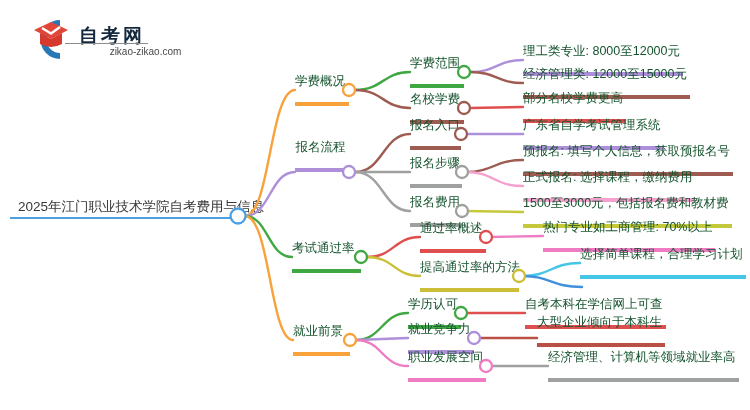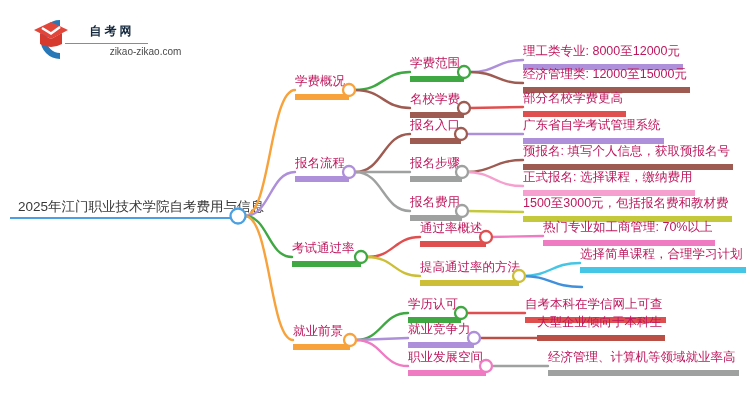--- a/index.html
+++ b/index.html
@@ -3,32 +3,32 @@
 <meta charset="utf-8">
 <style>
   html,body{margin:0;padding:0;}
   body{
     width:750px;height:410px;position:relative;background:#ffffff;overflow:hidden;
     font-family:"Liberation Sans","DejaVu Sans",sans-serif;
   }
   .stage{position:absolute;left:0;top:0;width:750px;height:410px;}
   .node{
     position:absolute;z-index:1;white-space:nowrap;
-    font-size:12.5px;line-height:16px;color:#be185d;
-    padding:0 3px 5px 0;border-bottom:6px solid #737373;
+    font-size:12.5px;line-height:16px;color:#14532d;
+    padding:0 3px 13px 0;border-bottom:4px solid #737373;
   }
   .node-root{
     font-size:13.5px;line-height:19px;color:#383838;
     padding:0 2px 1px 8px;border-bottom-width:2.5px;
   }
   #connectors{position:absolute;left:0;top:0;z-index:2;pointer-events:none;}
   .logo{position:absolute;left:30px;top:16px;z-index:3;}
   .logo-title{
     position:absolute;left:46px;top:7px;width:72px;text-align:center;
-    font-size:12px;font-weight:bold;color:#15293e;letter-spacing:3px;
+    font-size:19px;font-weight:bold;color:#15293e;letter-spacing:3px;
   }
   .logo-rule{position:absolute;left:35px;top:27px;width:83px;height:1px;background:#8c8c8c;}
   .logo-domain{
     position:absolute;left:35px;top:30px;width:83px;text-align:center;
     font-size:10px;color:#4a4a4a;margin-left:39px;
   }
 </style>
 </head>
 <body>
 
@@ -42,21 +42,21 @@
       <path d="M 12 12 L 21 17.5 L 30 11" fill="none" stroke="#ffffff" stroke-width="2.4"></path>
     </svg>
     <div class="logo-title">自考网</div>
     <div class="logo-rule"></div>
     <div class="logo-domain">zikao-zikao.com</div>
   </div>
 
   <div class="node node-root" style="left: 10px; top: 197px; width: 225px; border-bottom-color: rgb(75, 160, 227);">2025年江门职业技术学院自考费用与信息</div>
 
   <div class="node" style="left: 295px; top: 73px; width: 51px; border-bottom-color: rgb(248, 162, 60);">学费概况</div>
-  <div class="node" style="left: 295px; top: 155px; width: 51px; border-bottom-color: rgb(174, 143, 217);">报名流程</div>
+  <div class="node" style="left: 295px; top: 139px; width: 51px; border-bottom-color: rgb(174, 143, 217); text-align: center;">报名流程</div>
   <div class="node" style="left: 292px; top: 240px; width: 66px; border-bottom-color: rgb(63, 168, 67);">考试通过率</div>
   <div class="node" style="left: 293px; top: 323px; width: 54px; border-bottom-color: rgb(248, 162, 60);">就业前景</div>
 
   <div class="node" style="left: 410px; top: 55px; width: 51px; border-bottom-color: rgb(63, 168, 67);">学费范围</div>
   <div class="node" style="left: 410px; top: 91px; width: 51px; border-bottom-color: rgb(158, 91, 81);">名校学费</div>
   <div class="node" style="left: 410px; top: 117px; width: 48px; border-bottom-color: rgb(158, 91, 81);">报名入口</div>
   <div class="node" style="left: 410px; top: 155px; width: 49px; border-bottom-color: rgb(159, 160, 160);">报名步骤</div>
   <div class="node" style="left: 410px; top: 194px; width: 49px; border-bottom-color: rgb(159, 160, 160);">报名费用</div>
   <div class="node" style="left: 420px; top: 220px; width: 63px; border-bottom-color: rgb(224, 79, 79);">通过率概述</div>
   <div class="node" style="left: 420px; top: 259px; width: 96px; border-bottom-color: rgb(204, 190, 55);">提高通过率的方法</div>

